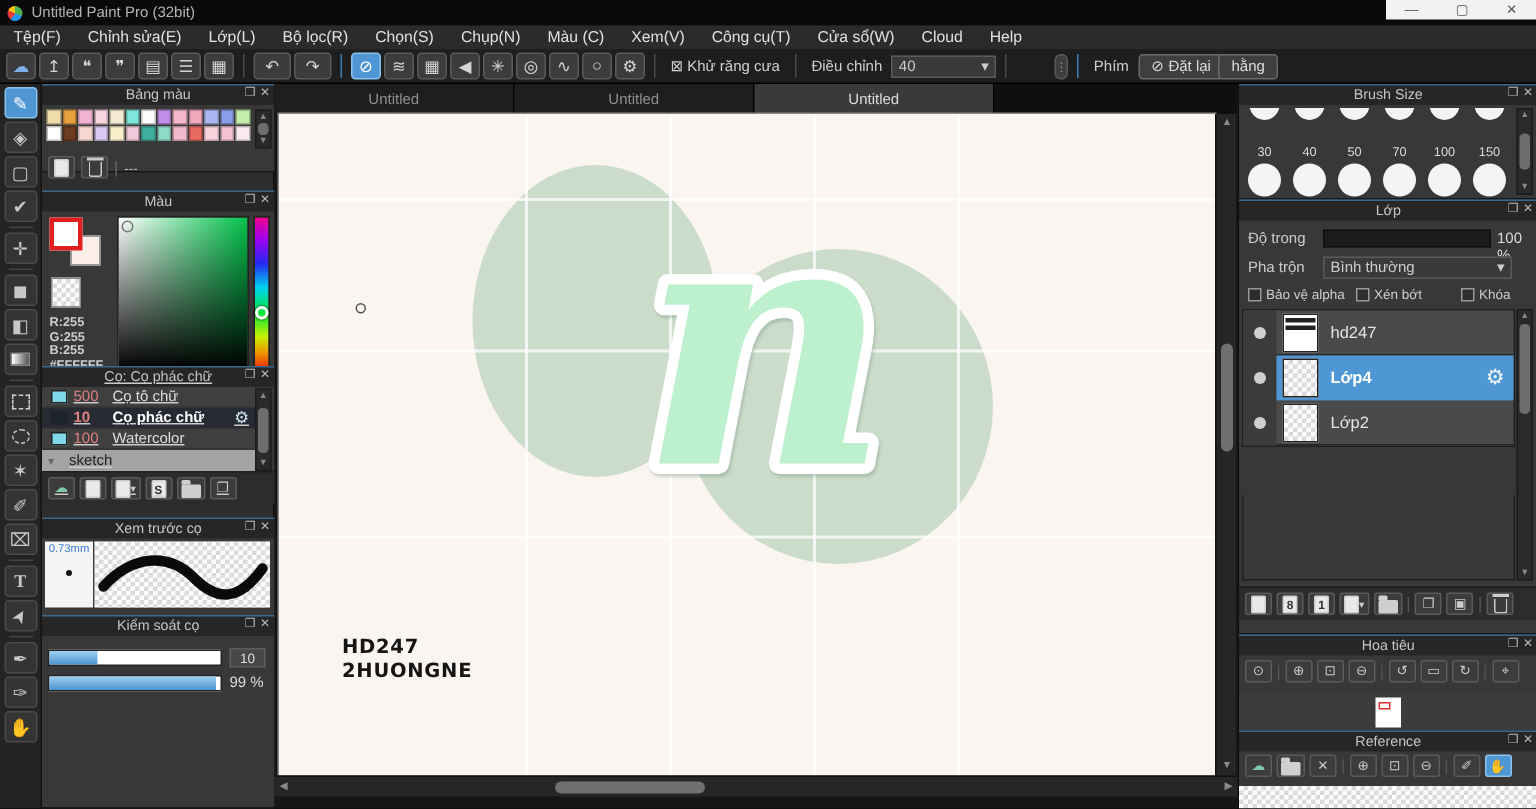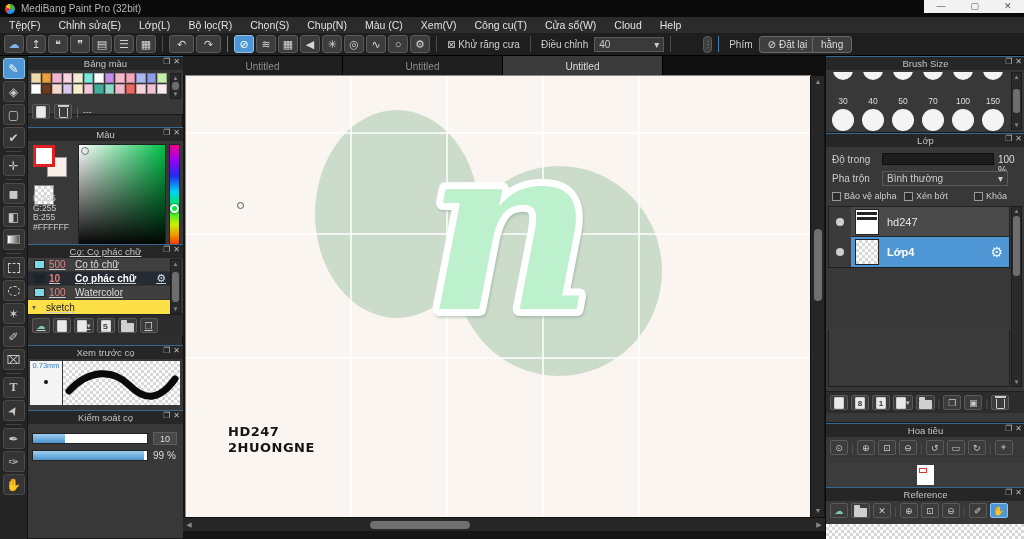--- a/index.html
+++ b/index.html
@@ -71,40 +71,40 @@
   .sw { height:10px; border:1px solid rgba(0,0,0,.25); }
   .pal-foot { position:absolute; left:4px; top:48px; display:flex; align-items:center; gap:4px; }
   .sbtn { min-width:18px; height:15px; background:#3c3c3c; border:1px solid #5a5a5a; border-radius:2px;
           display:flex; align-items:center; justify-content:center; color:#ccc; font-size:9px; padding:0 2px; }
 
   .fg-swatch { position:absolute; left:5px; top:18px; width:22px; height:22px; background:#fff;
                border:3px solid #e02020; z-index:2; }
   .bg-swatch { position:absolute; left:19px; top:30px; width:20px; height:20px; background:#fbeee8;
                border:1px solid #999; }
   .tr-swatch { position:absolute; left:6px; top:58px; width:20px; height:20px; border:1px solid #888; }
-  .rgb-lines { position:absolute; left:5px; top:67px; font-size:8.5px; line-height:9.5px; color:#cfcfcf; }
+  .rgb-lines { position:absolute; left:5px; top:83px; font-size:8.5px; line-height:9.5px; color:#cfcfcf;font-weight:bold; }
   .cbtns { position:absolute; left:5px; top:124px; display:flex; gap:4px; }
   .grad-box { position:absolute; left:50px; top:17px; width:88px; height:104px; border:1px solid #222;
               background:linear-gradient(to top, #000, rgba(0,0,0,0)),
                          linear-gradient(to right, #fff, #00c24a); }
   .grad-dot { position:absolute; left:2px; top:2px; width:8px; height:8px; border:1.5px solid #777;
               border-radius:50%; }
   .hue-bar { position:absolute; left:141px; top:17px; width:11px; height:104px; border:1px solid #222;
              background:linear-gradient(to bottom,#f0008c 0%,#a000f0 14%,#2428f0 30%,#00d4f0 46%,
                         #00e83c 62%,#c8f000 78%,#f09000 89%,#f01800 100%); }
   .hue-dot { position:absolute; left:0px; top:58%; width:9px; height:9px; border:2px solid #fff;
              border-radius:50%; box-shadow:0 0 2px #000; }
 
   .br-row { height:14px; display:flex; align-items:center; gap:4px; padding-left:6px; background:#3f3f3f;
             border-bottom:1px solid #333; font-size:10px; color:#ddd; width:142px; }
   .br-row.sel { background:#262b33; color:#fff; font-weight:bold; }
   .br-badge { width:11px; height:9px; border:1px solid #222; flex:none; }
   .br-num { width:22px; text-align:left; color:#e08080; flex:none; }
   .br-gear { margin-left:auto; margin-right:4px; color:#cfe3f5; font-size:11px; }
-  .br-group { height:14px; background:#fde047; color:#222; font-size:10px; display:flex;
+  .br-group { height:14px; background:#a3a3a3; color:#222; font-size:10px; display:flex;
               align-items:center; padding-left:18px; position:relative; width:146px; }
   .br-group::before { content:"▾"; position:absolute; left:4px; color:#666; font-size:8px; }
   .panel-btnrow { display:flex; align-items:center; gap:3px; padding:3px 4px; background:#2c2c2c;
                   border-top:1px solid #1e1e1e; }
 
   .prev-info { position:absolute; left:2px; top:16px; width:32px; height:44px; background:#f4f4f4;
                font-size:7.5px; color:#3a7fd0; text-align:center; }
   .prev-dot { width:4px; height:4px; background:#111; border-radius:50%; margin:10px auto 0; }
   .prev-stroke { position:absolute; left:35px; top:16px; width:117px; height:44px; }
 
@@ -211,21 +211,21 @@
   .blue-ic { color:#7db3ea; }
   .teal-ic { color:#7fc8a8; }
 </style>
 </head>
 <body>
 
 <div id="app">
 
   <div class="titlebar">
     <span class="app-icon"></span>
-    <span class="title-text">MediBang Paint Pro (32bit)</span>
+    <span class="title-text">Untitled Paint Pro (32bit)</span>
     <div class="win-controls">
       <span>—</span>
       <span>▢</span>
       <span>✕</span>
     </div>
   </div>
 
   <div class="menubar">
     <span class="menu-item">Tệp(F)</span>
     <span class="menu-item">Chỉnh sửa(E)</span>
@@ -733,20 +733,29 @@
         <div class="lay-row sel">
           <span class="vis-col">
               <span class="vdot"></span>
             </span>
           <span class="lay-body">
             <span class="lay-thumb checker-sm"></span>
             <span class="lay-name">Lớp4</span>
             <span class="lay-gear">⚙</span>
           </span>
         </div>
+        <div class="lay-row">
+          <span class="vis-col">
+              <span class="vdot"></span>
+            </span>
+          <span class="lay-body">
+            <span class="lay-thumb checker-sm"></span>
+            <span class="lay-name">Lớp2</span>
+          </span>
+        </div>
       </div>
       <div class="layer-empty"></div>
       <div class="mini-sb" style="right:3px; top:73px; height:181px;">
         <span>▲</span>
           <span class="thumb" style="height:60px; margin-bottom:auto; margin-top:2px;"></span>
           <span>▼</span>
       </div>
       <div class="panel-btnrow" style="position:absolute; left:0; top:258px; width:199px;">
         <span class="sbtn">
             <span class="i-doc"></span>

